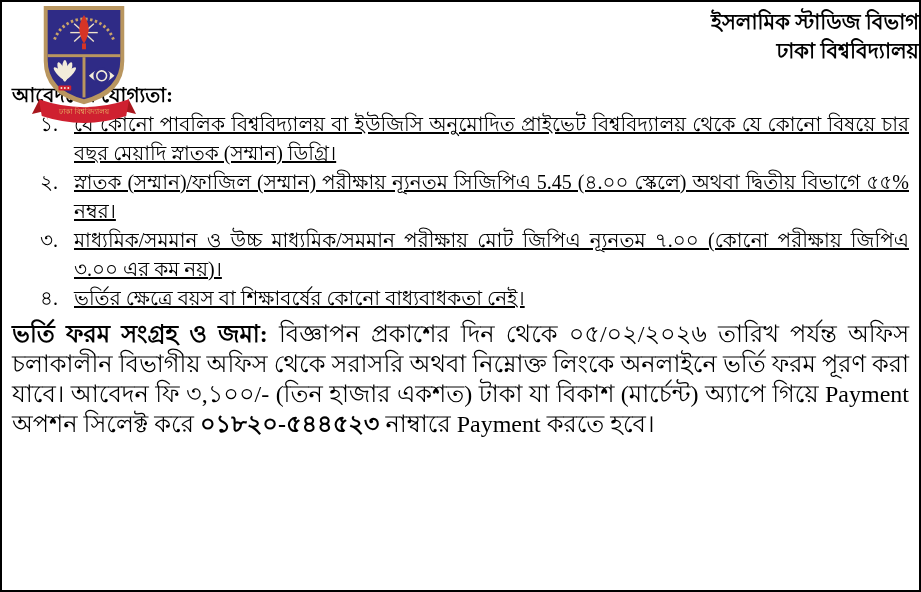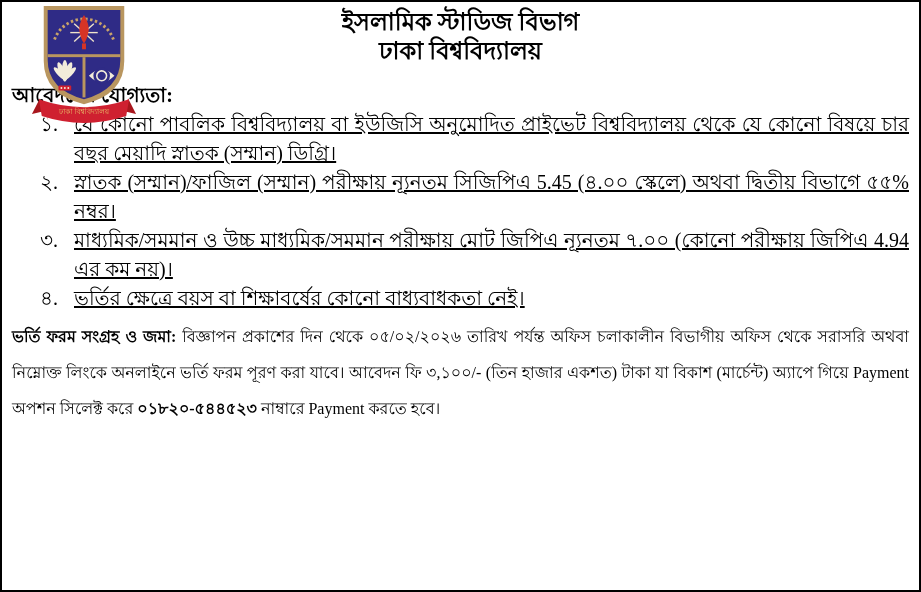--- a/index.html
+++ b/index.html
@@ -24,23 +24,23 @@
     position: absolute;
     left: 28px;
     top: 2px;
     width: 108px;
     height: 122px;
   }
 
   
   .header {
     padding-top: 6px;
-    text-align: center;
+    text-align: right;
     font-weight: bold;
-    font-size: 24px;
+    font-size: 21px;
     line-height: 29px;
   }
 
   
   .intro {
     margin-top: 44px;
     font-size: 20px;
     line-height: 30px;
     text-align: justify;
   }
@@ -61,22 +61,22 @@
   }
   .elig-marker {
     flex: 0 0 34px;
     margin-left: 28px;
     text-align: left;
   }
   .elig-text { flex: 1; text-align: justify; text-decoration: underline; }
 
   .form-para {
     margin-top: 6px;
-    font-size: 16px;
-    line-height: 36px;
+    font-size: 24px;
+    line-height: 30px;
     text-align: justify;
   }
   .bold { font-weight: bold; }
 </style>
 </head>
 <body>
 
 <div class="page">
 
   <div class="logo">
@@ -142,21 +142,21 @@
       <div class="elig-item">
         <span class="elig-marker">১.</span>
         <span class="elig-text">যে কোনো পাবলিক বিশ্ববিদ্যালয় বা ইউজিসি অনুমোদিত প্রাইভেট বিশ্ববিদ্যালয় থেকে যে কোনো বিষয়ে চার বছর মেয়াদি স্নাতক (সম্মান) ডিগ্রি।</span>
       </div>
       <div class="elig-item">
         <span class="elig-marker">২.</span>
         <span class="elig-text">স্নাতক (সম্মান)/ফাজিল (সম্মান) পরীক্ষায় ন্যূনতম সিজিপিএ 5.45 (৪.০০ স্কেলে) অথবা দ্বিতীয় বিভাগে ৫৫% নম্বর।</span>
       </div>
       <div class="elig-item">
         <span class="elig-marker">৩.</span>
-        <span class="elig-text">মাধ্যমিক/সমমান ও উচ্চ মাধ্যমিক/সমমান পরীক্ষায় মোট জিপিএ ন্যূনতম ৭.০০ (কোনো পরীক্ষায় জিপিএ 4.94 এর কম নয়)।</span>
+        <span class="elig-text">মাধ্যমিক/সমমান ও উচ্চ মাধ্যমিক/সমমান পরীক্ষায় মোট জিপিএ ন্যূনতম ৭.০০ (কোনো পরীক্ষায় জিপিএ ৩.০০ এর কম নয়)।</span>
       </div>
       <div class="elig-item">
         <span class="elig-marker">৪.</span>
         <span class="elig-text">ভর্তির ক্ষেত্রে বয়স বা শিক্ষাবর্ষের কোনো বাধ্যবাধকতা নেই।</span>
       </div>
     </div>
 
     <p class="form-para"><span class="bold">ভর্তি ফরম সংগ্রহ ও জমা:</span><span> বিজ্ঞাপন প্রকাশের দিন থেকে ০৫/০২/২০২৬ তারিখ পর্যন্ত অফিস চলাকালীন বিভাগীয় অফিস থেকে সরাসরি অথবা নিম্নোক্ত লিংকে অনলাইনে ভর্তি ফরম পূরণ করা যাবে। আবেদন ফি ৩,১০০/- (তিন হাজার একশত) টাকা যা বিকাশ (মার্চেন্ট) অ্যাপে গিয়ে Payment অপশন সিলেক্ট করে </span><span class="bold">০১৮২০-৫৪৪৫২৩</span><span> নাম্বারে Payment করতে হবে।</span></p>
 
   </div>

